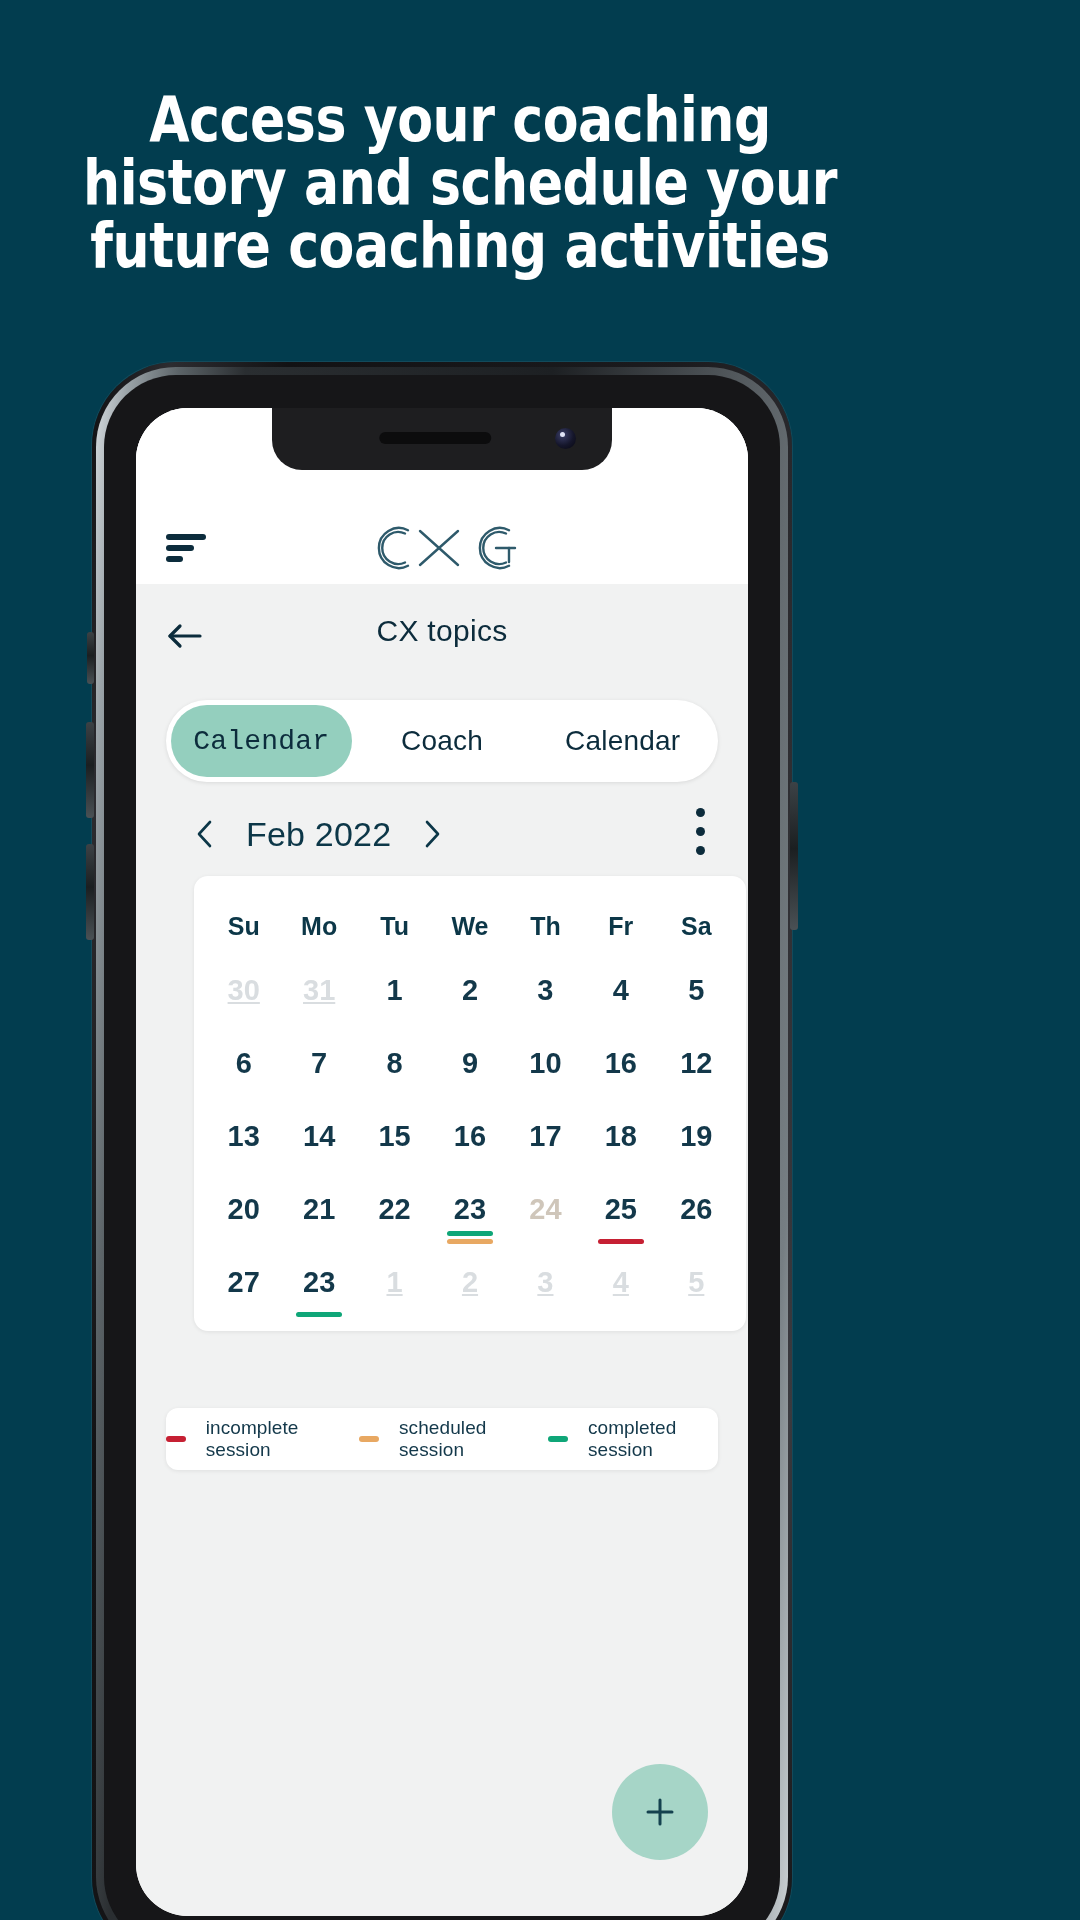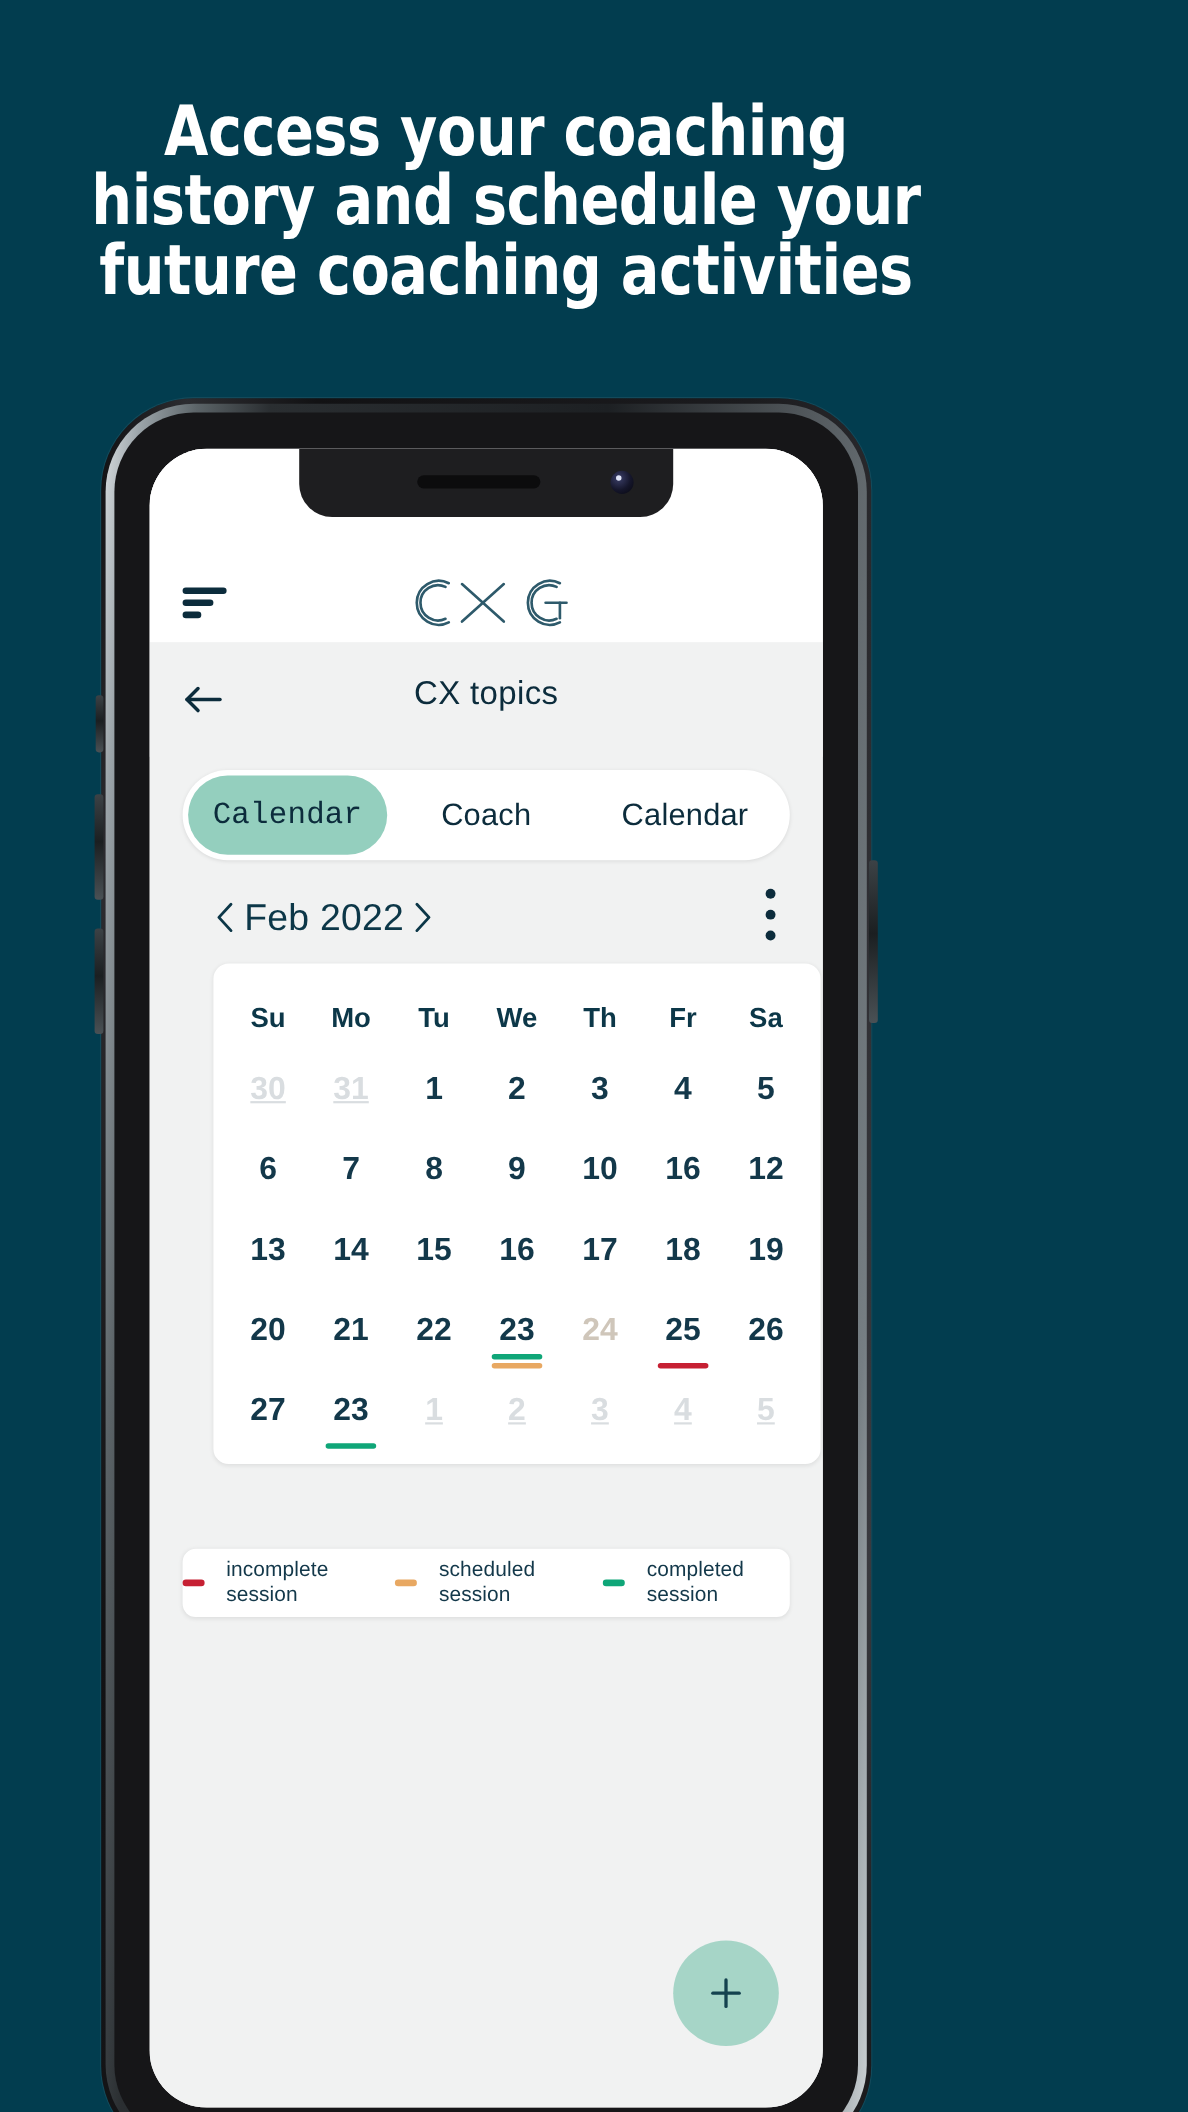--- a/index.html
+++ b/index.html
@@ -161,21 +161,21 @@
     color:#0c2c3c;
     border-radius:38px;
     letter-spacing:0.2px;
   }
   .tab.active { background:#94cfbe;font-family:Liberation Mono, monospace; }
 
   
   .month-nav {
     position:absolute;
     left:56px; top:398px;
-    display:flex; align-items:center; gap:4px;
+    display:flex; align-items:center; gap:28px;
     height:56px;
   }
   .chev {
     width:26px; height:34px;
     display:block;
   }
   .month-label {
     font-size:34px; color:#0c3748;
     letter-spacing:0.2px;
   }

